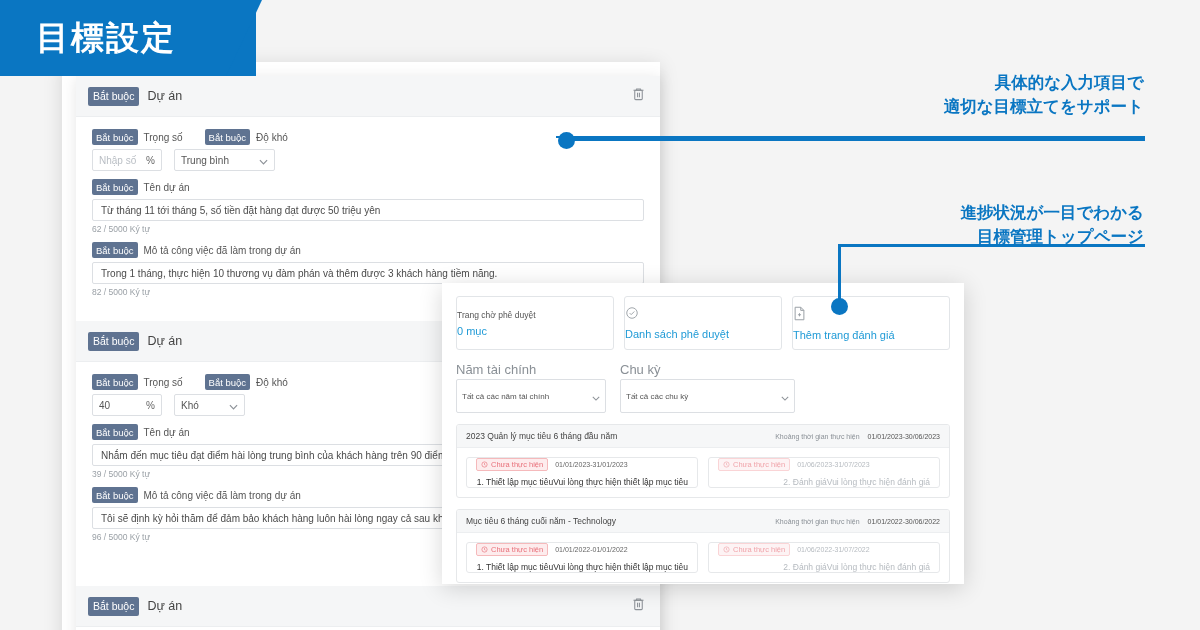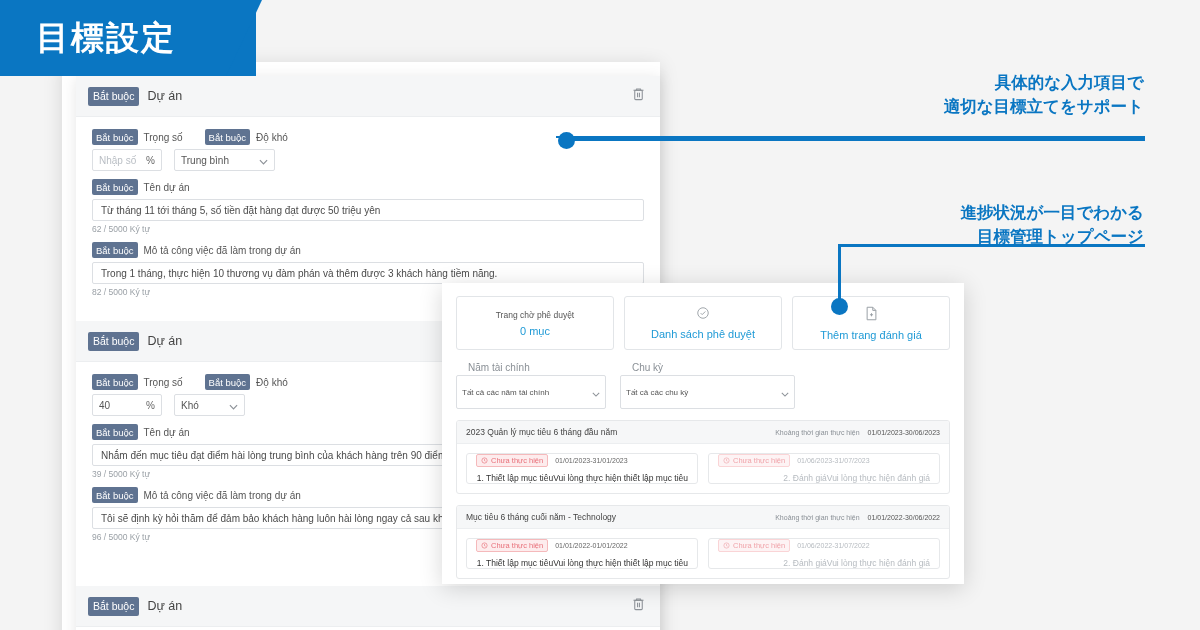--- a/index.html
+++ b/index.html
@@ -66,28 +66,28 @@
   .text-input span{font-size:10px;color:#4a4a4a;}
   .counter{font-size:8.5px;color:#9aa0a6;margin-top:3px;}
 
   
   .overlay{position:absolute;left:442px;top:283px;width:522px;height:301px;background:#fff;
     box-shadow:0 4px 22px rgba(0,0,0,.16);z-index:20;overflow:hidden;}
   .ov-pad{padding:13px 14px 0 14px;}
 
   .tiles{display:flex;gap:10px;}
   .tile{flex:1;border:1px solid #e2e5e8;border-radius:3px;height:52px;background:#fff;
-    display:flex;flex-direction:column;align-items:center;justify-content:center;}
+    display:flex;flex-direction:column;justify-content:center;}
   .tile-top{font-size:8.5px;color:#555;margin-bottom:5px;}
   .tile-main{font-size:11px;color:#1f9ad6;}
   .tile-icon{margin-bottom:4px;}
 
   .filters{display:flex;margin-top:12px;}
   .filter{margin-right:14px;}
-  .filter-lbl{font-size:10px;color:#8a9096;margin-bottom:2px;margin-left:12px;}
+  .filter-lbl{font-size:13px;color:#8a9096;margin-bottom:2px;}
   .filter-sel{height:17px;border:1px solid #dcdfe3;border-radius:2px;background:#fff;
     display:flex;align-items:center;justify-content:space-between;padding:16px 5px;box-sizing:border-box;}
   .filter-sel .txt{font-size:8px;color:#555;}
 
   .group{margin-top:11px;border:1px solid #e6e8ea;border-radius:3px;overflow:hidden;background:#fff;}
   .group-head{height:22px;background:#f6f7f8;border-bottom:1px solid #eceef0;
     display:flex;align-items:center;justify-content:space-between;padding:0 9px;}
   .group-title{font-size:8.5px;color:#444;}
   .group-meta{display:flex;align-items:center;}
   .group-meta .m1{font-size:7px;color:#8a9096;margin-right:8px;}

